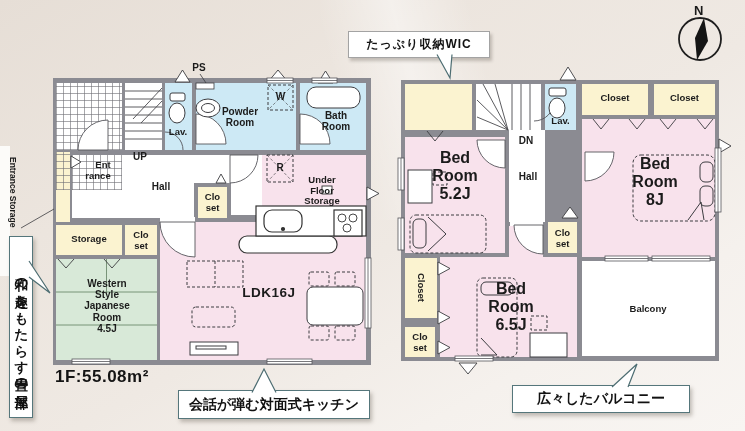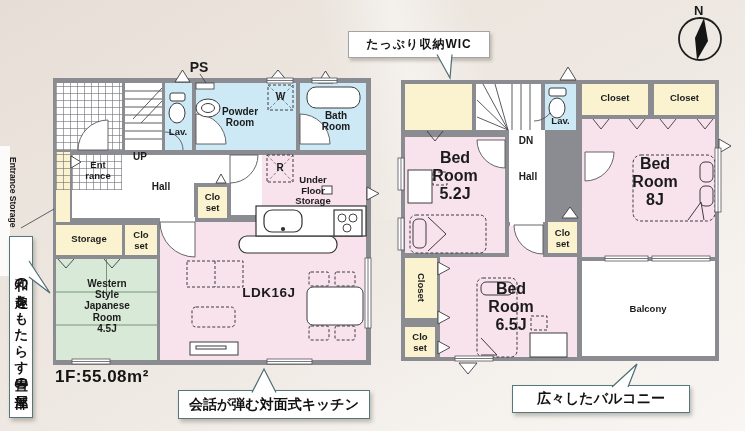--- a/index.html
+++ b/index.html
@@ -21,21 +21,21 @@
   .grid{
     background-image:
       repeating-linear-gradient(0deg, rgba(110,110,116,.6) 0 1px, transparent 1px 7px),
       repeating-linear-gradient(90deg, rgba(110,110,116,.6) 0 1px, transparent 1px 7px);
   }
   .lbl{
     position:absolute;z-index:4;display:flex;align-items:center;justify-content:center;
     font-weight:bold;color:#1b1b1b;white-space:pre-line;text-align:center;line-height:1.12;
     pointer-events:none;
   }
-  .s8{font-size:14px;}
+  .s8{font-size:10px;}
   .s9{font-size:9.5px;}
   .s10{font-size:10px;}
   .s11{font-size:16px;}
   .ldk{font-size:13.5px;letter-spacing:.5px;}
   .area{
     position:absolute;z-index:4;font-size:17px;font-weight:bold;color:#141414;
     letter-spacing:.5px;display:flex;align-items:center;
   }
   .vtext{writing-mode:vertical-rl;}
   .callout{
@@ -252,36 +252,36 @@
 
   <div class="lbl vtext" style="left:6px;top:149px;width:13px;height:86px;font-size:8.5px;font-weight:600;">Entrance Storage</div>
   <div class="lbl s8" style="left:189px;top:62px;width:20px;height:11px;">PS</div>
   <div class="lbl s9" style="left:164px;top:127px;width:28px;height:11px;">Lav.</div>
   <div class="lbl s10" style="left:208px;top:104px;width:64px;height:26px;">Powder
 Room</div>
   <div class="lbl s10" style="left:268px;top:91px;width:25px;height:12px;">W</div>
   <div class="lbl s10" style="left:306px;top:108px;width:60px;height:26px;">Bath
 Room</div>
   <div class="lbl s10" style="left:125px;top:151px;width:30px;height:12px;">UP</div>
-  <div class="lbl s9" style="left:78px;top:159px;width:40px;height:23px;">Ent
+  <div class="lbl s9" style="left:78px;top:159px;width:40px;height:23px;text-align:right;">Ent
 rance</div>
   <div class="lbl s10" style="left:143px;top:181px;width:36px;height:11px;">Hall</div>
   <div class="lbl s9" style="left:198px;top:191px;width:29px;height:23px;">Clo
 set</div>
   <div class="lbl s9" style="left:56px;top:233px;width:66px;height:12px;">Storage</div>
   <div class="lbl s9" style="left:125px;top:229px;width:32px;height:23px;">Clo
 set</div>
   <div class="lbl s10" style="left:66px;top:275px;width:82px;height:62px;">Western
 Style
 Japanese
 Room
 4.5J</div>
   <div class="lbl ldk" style="left:233px;top:285px;width:72px;height:15px;">LDK16J</div>
   <div class="lbl s10" style="left:267px;top:162px;width:26px;height:12px;">R</div>
-  <div class="lbl s9" style="left:283px;top:174px;width:60px;height:34px;text-align:center;">Under
+  <div class="lbl s9" style="left:292px;top:174px;width:60px;height:34px;text-align:center;">Under
 Floor
 Storage</div>
   <div class="area" style="left:55px;top:367px;width:160px;height:20px;">1F:55.08m²</div>
 
   <div class="lbl s10" style="left:511px;top:135px;width:30px;height:12px;">DN</div>
   <div class="lbl s9" style="left:544px;top:116px;width:33px;height:11px;">Lav.</div>
   <div class="lbl s9" style="left:582px;top:92px;width:66px;height:13px;">Closet</div>
   <div class="lbl s9" style="left:654px;top:92px;width:61px;height:13px;">Closet</div>
   <div class="lbl s11" style="left:420px;top:152px;width:70px;height:48px;">Bed
 Room

